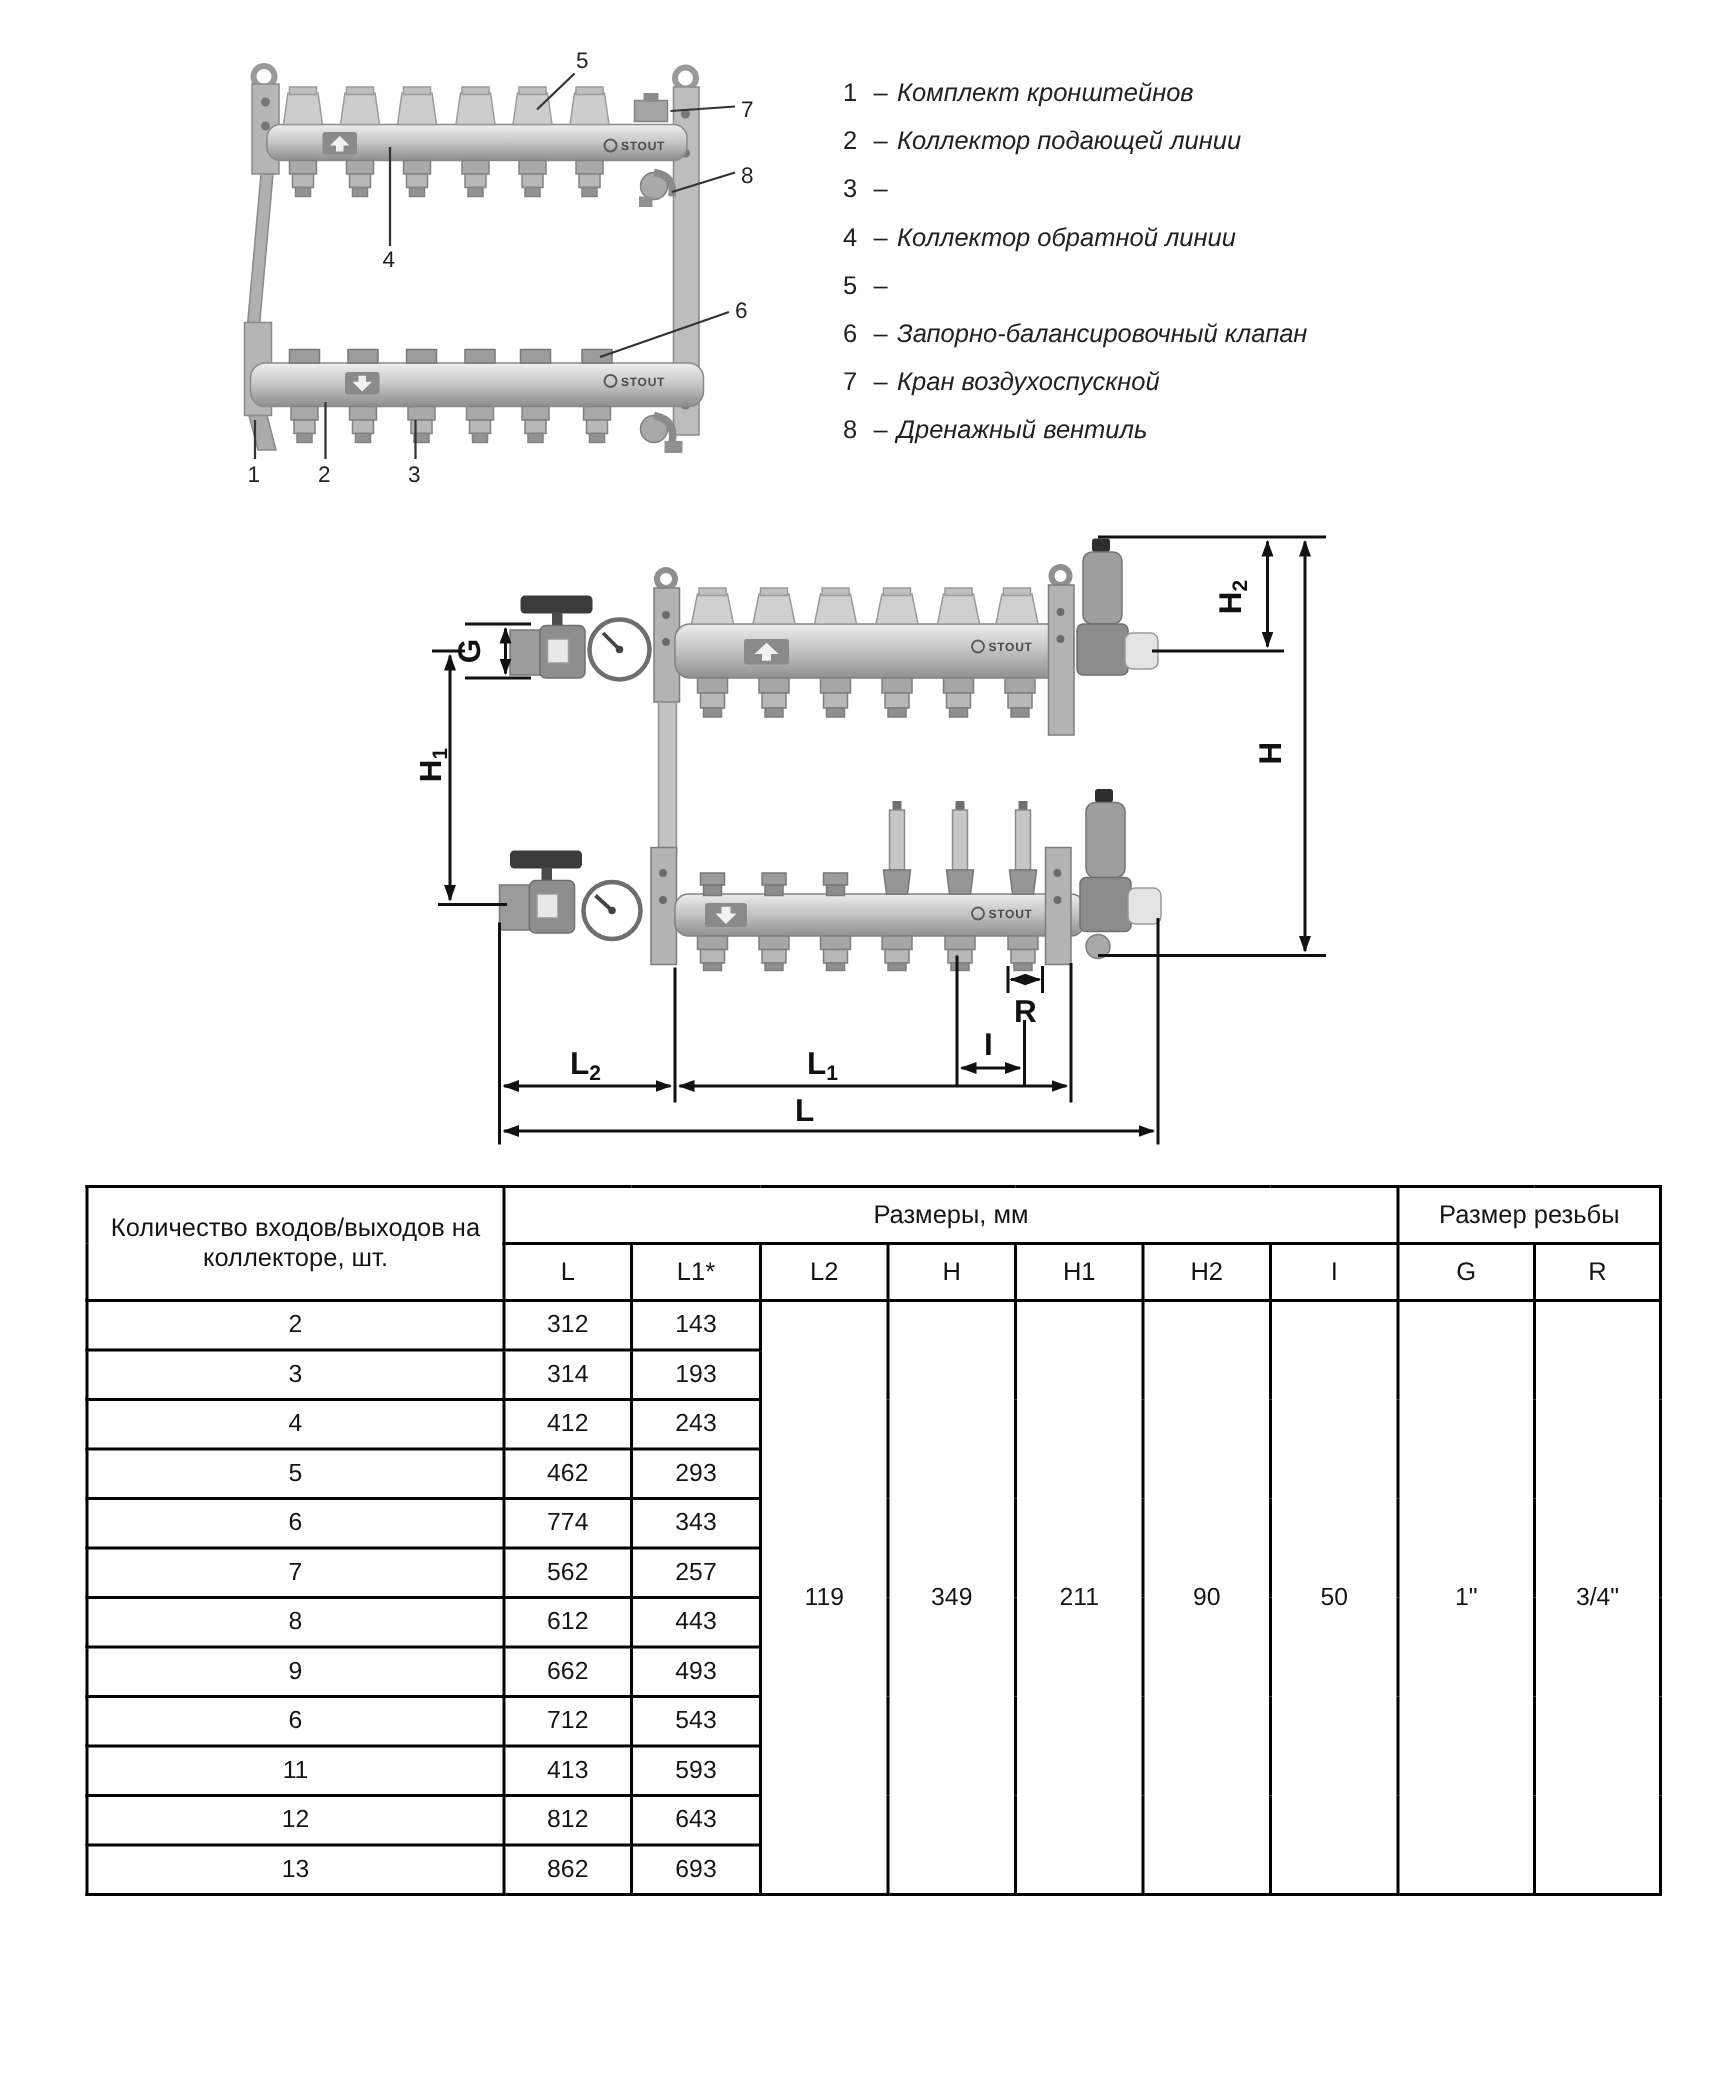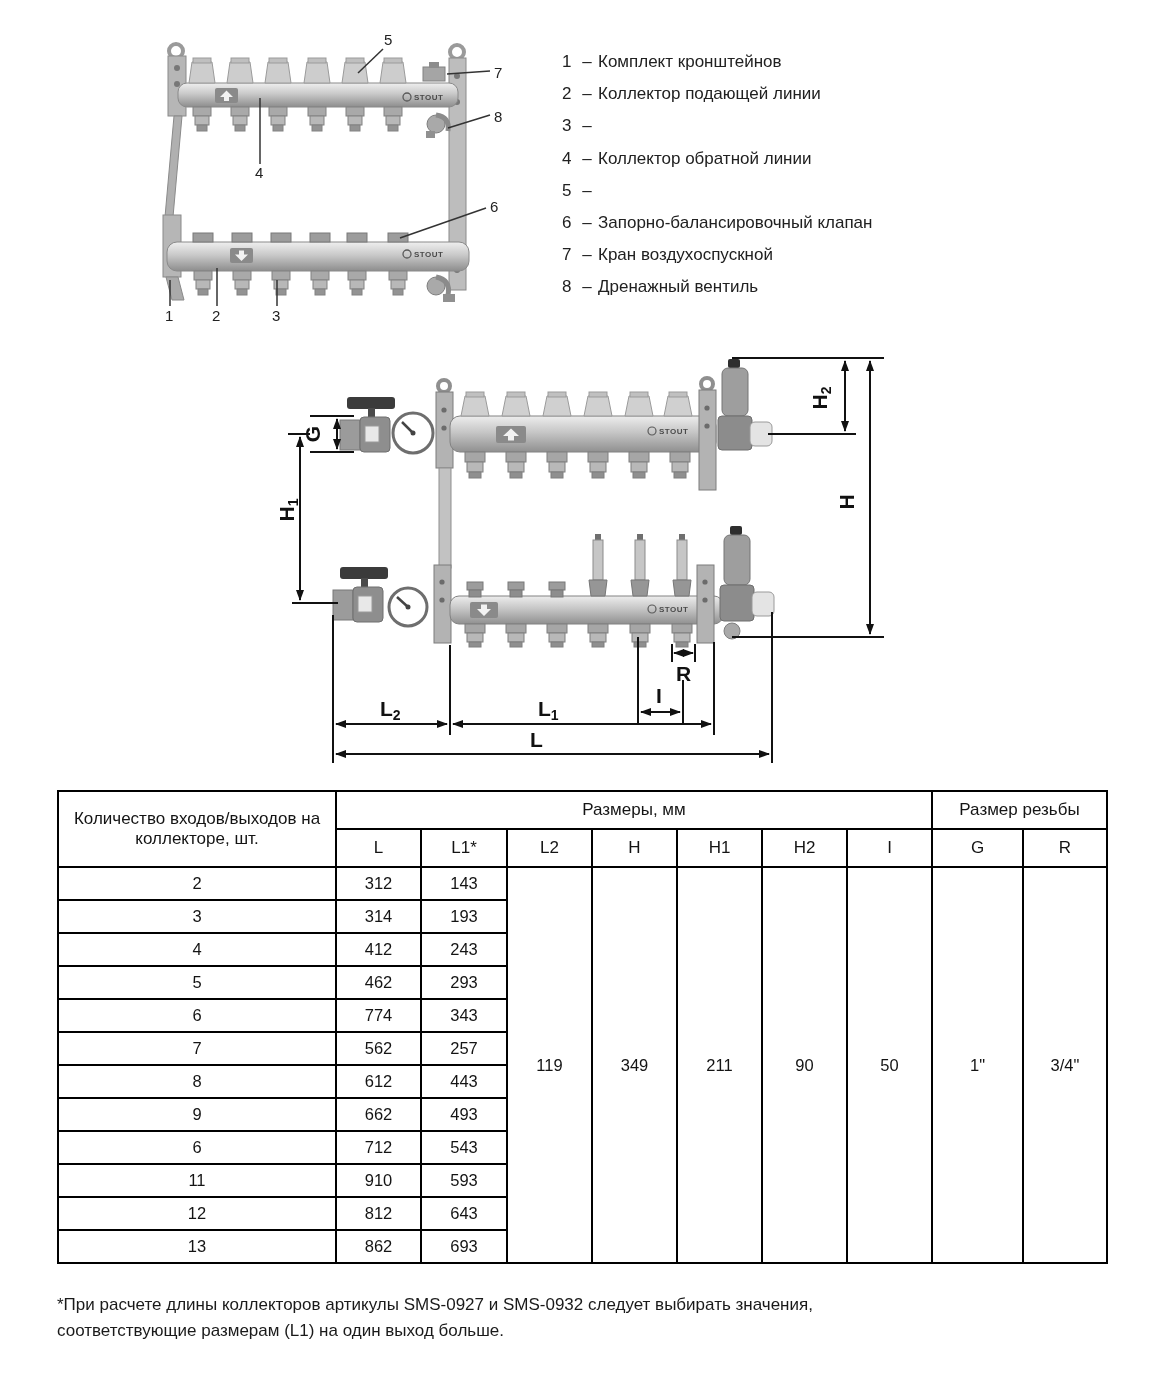--- a/index.html
+++ b/index.html
@@ -7,21 +7,21 @@
     position:relative;width:1157px;height:1391px;background:#ffffff;
     font-family:"Liberation Sans","DejaVu Sans",sans-serif;color:#1b1b1b;overflow:hidden;
   }
   
   .photo-fig{position:absolute;left:130px;top:18px;width:412px;height:322px;}
   
   .legend{position:absolute;left:562px;top:46px;list-style:none;margin:0;padding:0;}
   .legend li{height:32.2px;display:flex;align-items:center;font-size:17px;color:#212121;}
   .legend .num{width:14px;flex:none;}
   .legend .dash{width:22px;flex:none;text-align:center;}
-  .legend .txt{white-space:nowrap;}
+  .legend .txt{white-space:nowrap;font-style:italic;}
   
   .draw-fig{position:absolute;left:280px;top:350px;width:610px;height:430px;}
   .dim-label{font-family:"Liberation Sans","DejaVu Sans",sans-serif;font-weight:bold;font-size:21px;fill:#111;}
   .dim-sub{font-size:14px;}
   .brandtxt{font-size:8px;font-weight:bold;fill:#4a4a4a;letter-spacing:.5px;}
   .callout{font-size:15px;fill:#222;font-family:"Liberation Sans","DejaVu Sans",sans-serif;}
   
   table.dims{
     position:absolute;left:57px;top:790px;border-collapse:collapse;table-layout:fixed;
     font-size:16.5px;color:#141414;
@@ -643,34 +643,30 @@
           <td>662</td>
           <td>493</td>
         </tr>
       <tr>
           <td>6</td>
           <td>712</td>
           <td>543</td>
         </tr>
       <tr>
           <td>11</td>
-          <td>910</td>
+          <td>413</td>
           <td>593</td>
         </tr>
       <tr>
           <td>12</td>
           <td>812</td>
           <td>643</td>
         </tr>
       <tr>
           <td>13</td>
           <td>862</td>
           <td>693</td>
         </tr>
     </tbody>
   </table>
 
-  <div class="footnote">
-    <div>*При расчете длины коллекторов артикулы SMS-0927 и SMS-0932 следует выбирать значения,</div>
-    <div>соответствующие размерам (L1) на один выход больше.</div>
-  </div>
 
 </div>
 
 </body></html>

